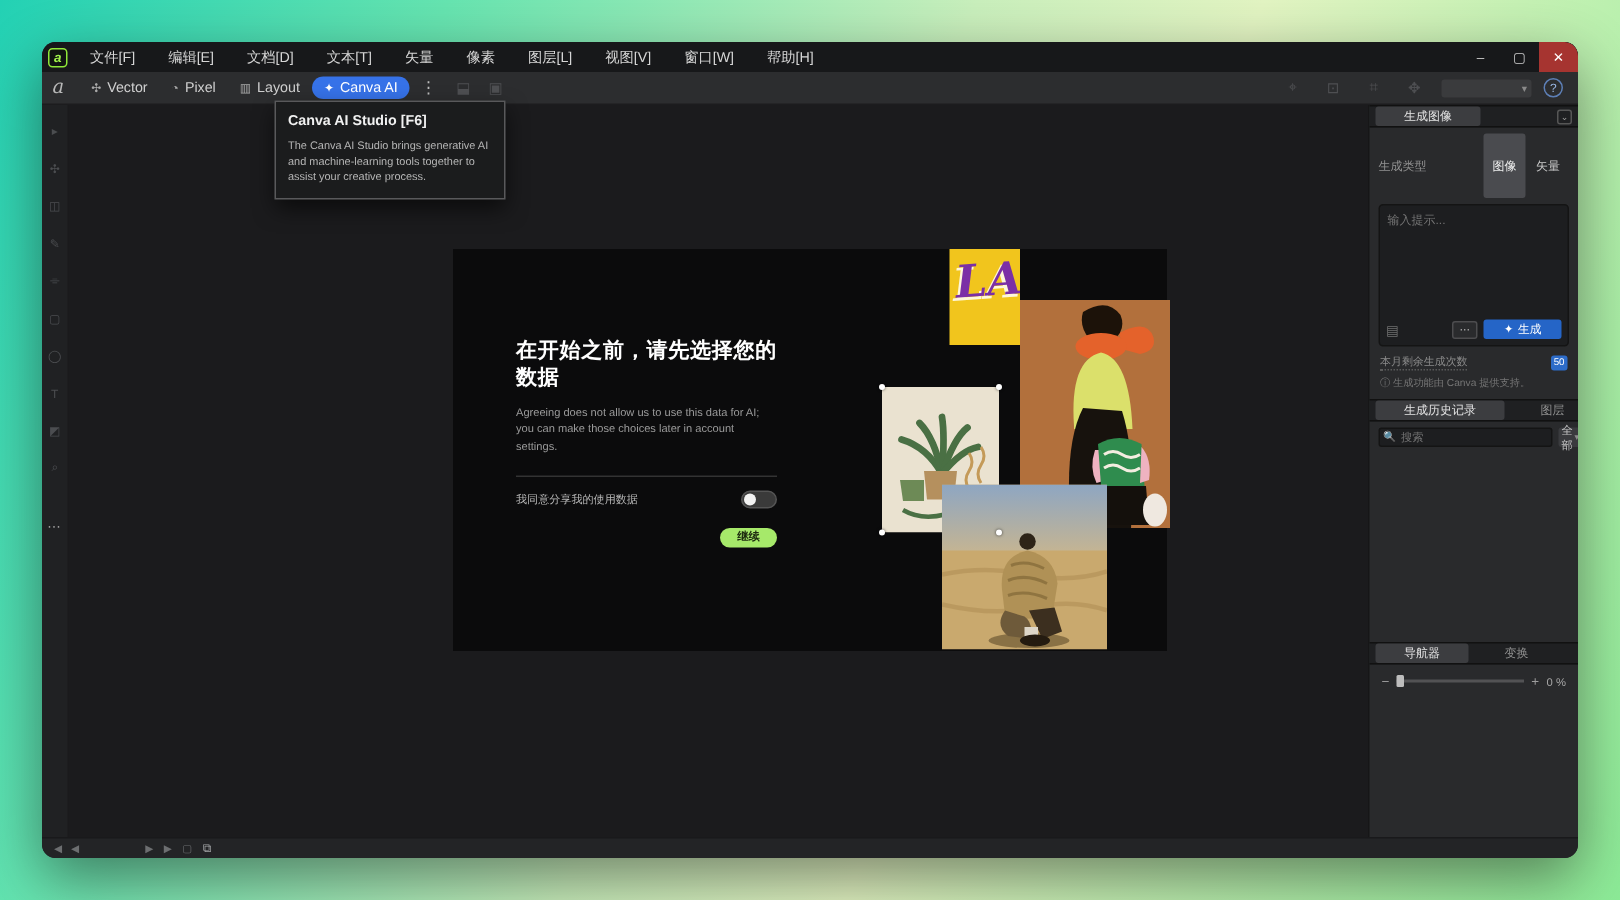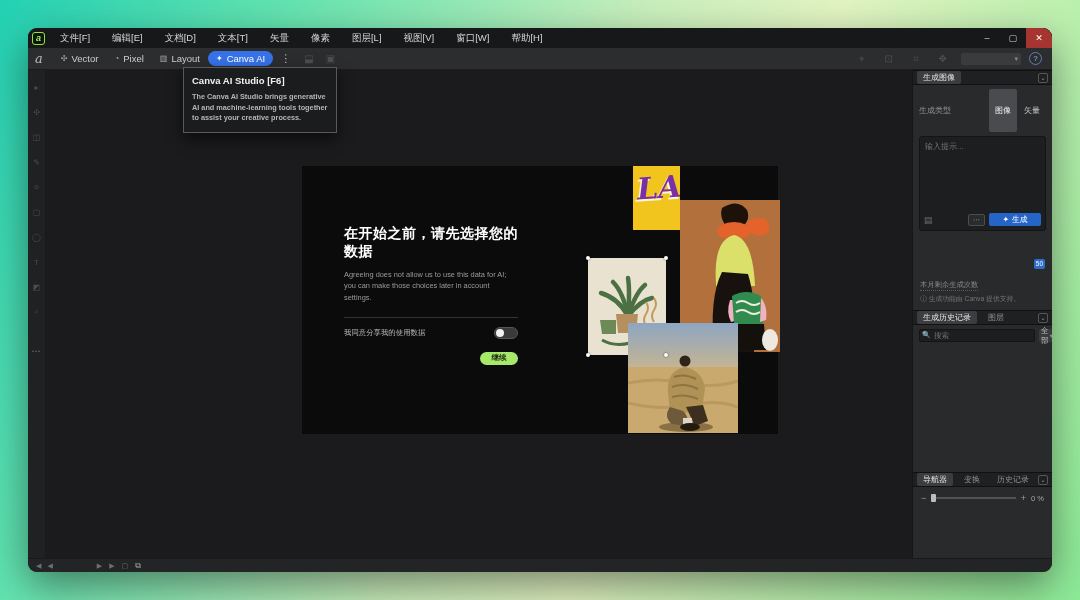--- a/index.html
+++ b/index.html
@@ -42,21 +42,21 @@
     display:flex; align-items:center; justify-content:flex-end; color:#8a8a8a;
     font-size:7px; padding-right:3px; }
   .help-btn { width:13px; height:13px; border-radius:50%; border:1px solid #5d7fb6;
     color:#9cb9e6; font-size:8px; display:flex; align-items:center; justify-content:center; }
 
   
   .tooltip { position:absolute; left:155px; top:39px; width:154px; z-index:50;
     background:#1b1c1d; border:1px solid #59595b; padding:7px 8px 8px;
     box-shadow:0 6px 14px rgba(0,0,0,.6); }
   .tooltip h4 { color:#f1f1f1; font-size:9.5px; font-weight:bold; margin-bottom:6px; }
-  .tooltip p { color:#b5b5b5; font-size:7.3px; line-height:1.45;font-weight:bold; }
+  .tooltip p { color:#b5b5b5; font-size:7.3px; line-height:1.45; }
 
   
   .tools { position:absolute; left:0; top:42px; width:18px; bottom:14px; background:#202123;
     border-right:1px solid #1a1a1c; display:flex; flex-direction:column; align-items:center;
     padding-top:10px; }
   .tool { width:14px; height:14px; margin-bottom:11px; color:#4b4d50; font-size:8px;
     display:flex; align-items:center; justify-content:center; }
   .tool.more { color:#9a9a9a; letter-spacing:1px; font-size:9px; margin-top:14px; }
 
   
@@ -91,21 +91,21 @@
   .plant-art { left:286px; top:92px; width:78px; height:97px; z-index:3; }
   .photo-art { left:326px; top:157px; width:110px; height:110px; z-index:4; }
   .handle { position:absolute; width:4px; height:4px; border-radius:50%; background:#fff;
     z-index:6; box-shadow:0 0 2px rgba(0,0,0,.7); }
 
   
   .rpanel { position:absolute; right:0; top:42px; width:140px; bottom:14px; background:#292a2c;
     border-left:1px solid #161617; font-size:8px; }
   .sec-header { height:15px; background:#1f2022; display:flex; align-items:center;
     padding:0 4px; border-top:1px solid #111; border-bottom:1px solid #111; }
-  .sec-tab { background:#3c3d40; color:#e3e3e3; padding:1px 6px; border-radius:2px;
+  .sec-tab { background:#3c3d40; color:#e3e3e3; padding:1px 19px; border-radius:2px;
     font-size:8px; white-space:nowrap; }
   .sec-tab.inactive { background:transparent; color:#8f8f8f; margin-left:5px; }
   .chev-box { margin-left:auto; width:10px; height:10px; border:1px solid #565656;
     border-radius:2px; color:#a0a0a0; font-size:6px; display:flex; align-items:center;
     justify-content:center; }
   .gen-type-row { display:flex; align-items:center; padding:4px 6px 3px; }
   .gen-type-label { color:#929292; font-size:8px; }
   .seg { margin-left:auto; display:flex; gap:1px; }
   .seg-btn { padding:16px 6px; font-size:8px; color:#c9c9c9; border-radius:2px; }
   .seg-btn.on { background:#4a4b4f; color:#eee; }
@@ -118,21 +118,21 @@
   .prompt-foot { position:absolute; left:4px; right:4px; bottom:4px; display:flex;
     align-items:center; gap:4px; }
   .img-ico { color:#6f6f6f; font-size:9px; }
   .more-btn { margin-left:auto; width:17px; height:12px; border:1px solid #4d4d4f;
     border-radius:2px; color:#b5b5b5; font-size:7px; display:flex; align-items:center;
     justify-content:center; background:#2a2b2d; }
   .gen-btn { width:52px; height:13px; background:#2565c7; border:none; border-radius:2px;
     color:#fff; font-size:7.8px; display:flex; align-items:center; justify-content:center;
     gap:3px; }
   .quota-row { display:flex; align-items:center; padding:5px 7px 0; }
-  .quota-label { color:#8b8b8b; font-size:7.3px; border-bottom:1px dotted #5a5a5a;margin-top:44px; }
+  .quota-label { color:#8b8b8b; font-size:7.3px; border-bottom:1px dotted #5a5a5a; }
   .quota-chip { margin-left:auto; min-width:11px; height:10px; background:#2d6cc9;
     color:#fff; border-radius:2px; font-size:6.5px; display:flex; align-items:center;
     justify-content:center; padding:0 2px; }
   .info-line { color:#757575; font-size:6.8px; padding:3px 7px 6px; }
   .search-row { display:flex; align-items:flex-end; gap:4px; padding:4px 6px; }
   .search-input { flex:1; height:13px; background:#1d1e20; border:1px solid #141414;
     border-radius:2px; color:#ccc; font-size:7.5px; padding:0 3px 0 14px;
     font-family:"Liberation Sans",sans-serif; outline:none; }
   .search-input::placeholder { color:#737373; }
   .search-wrap { position:relative; flex:1; display:flex; }

